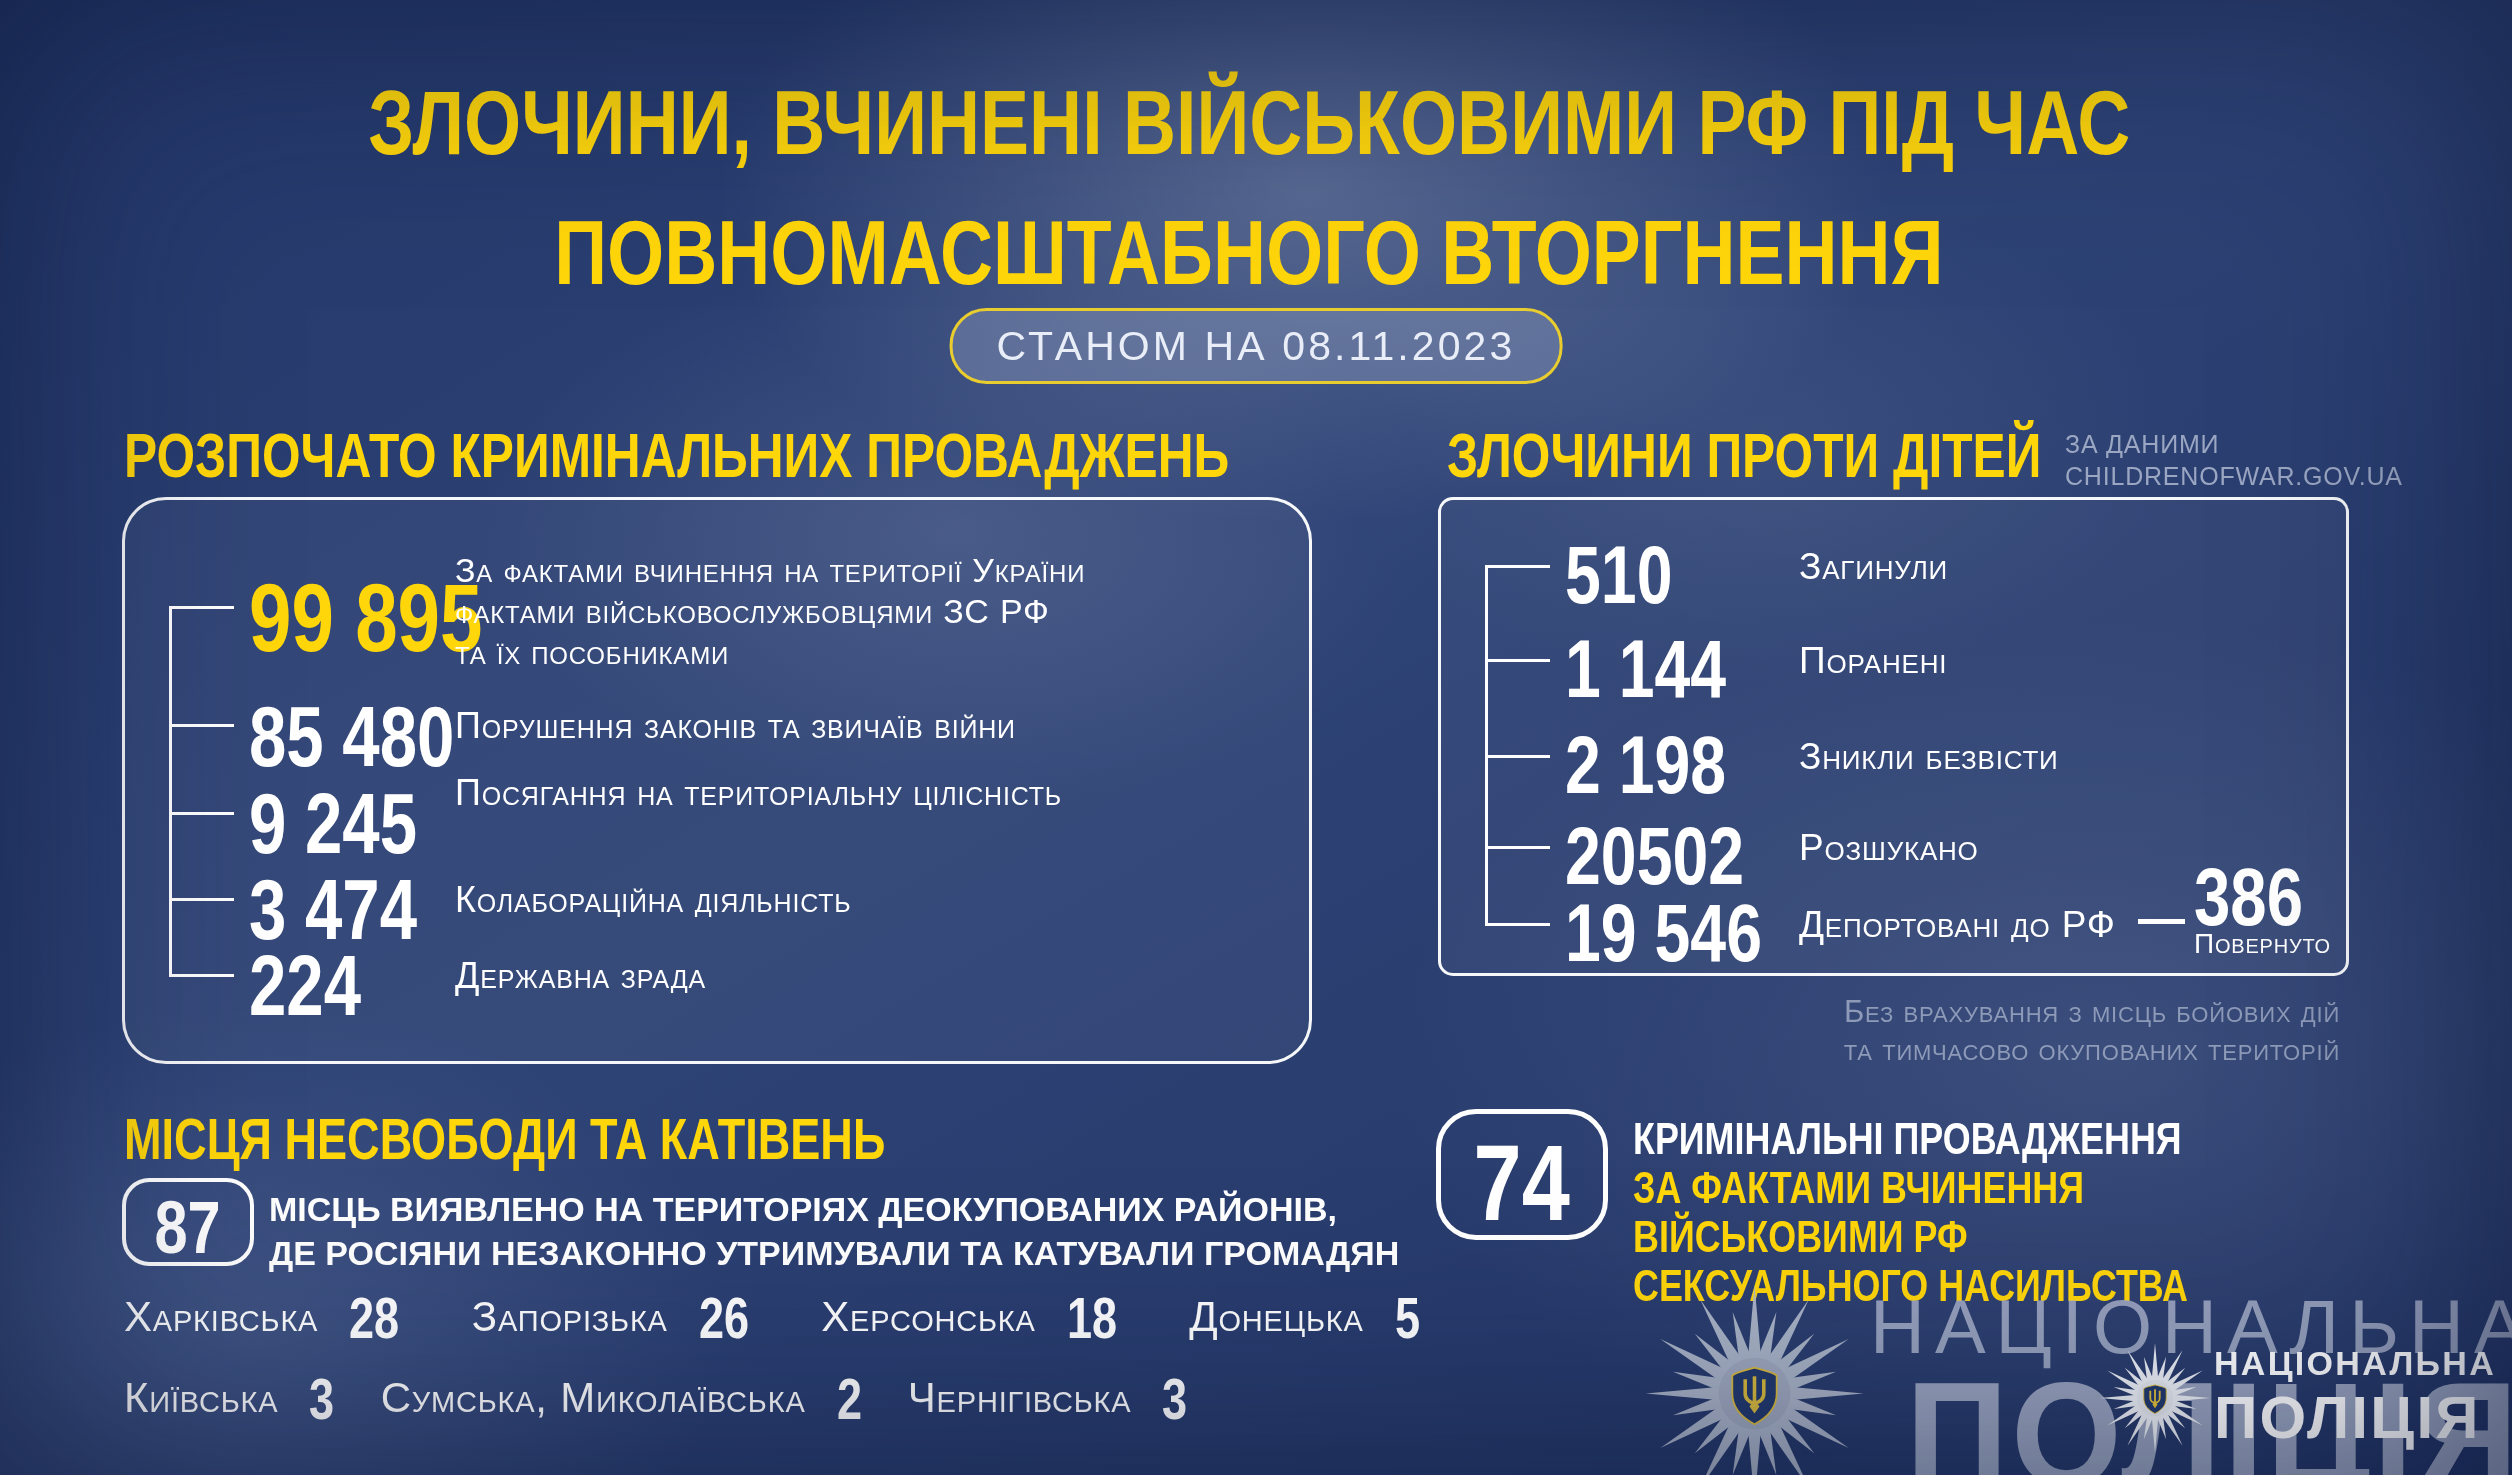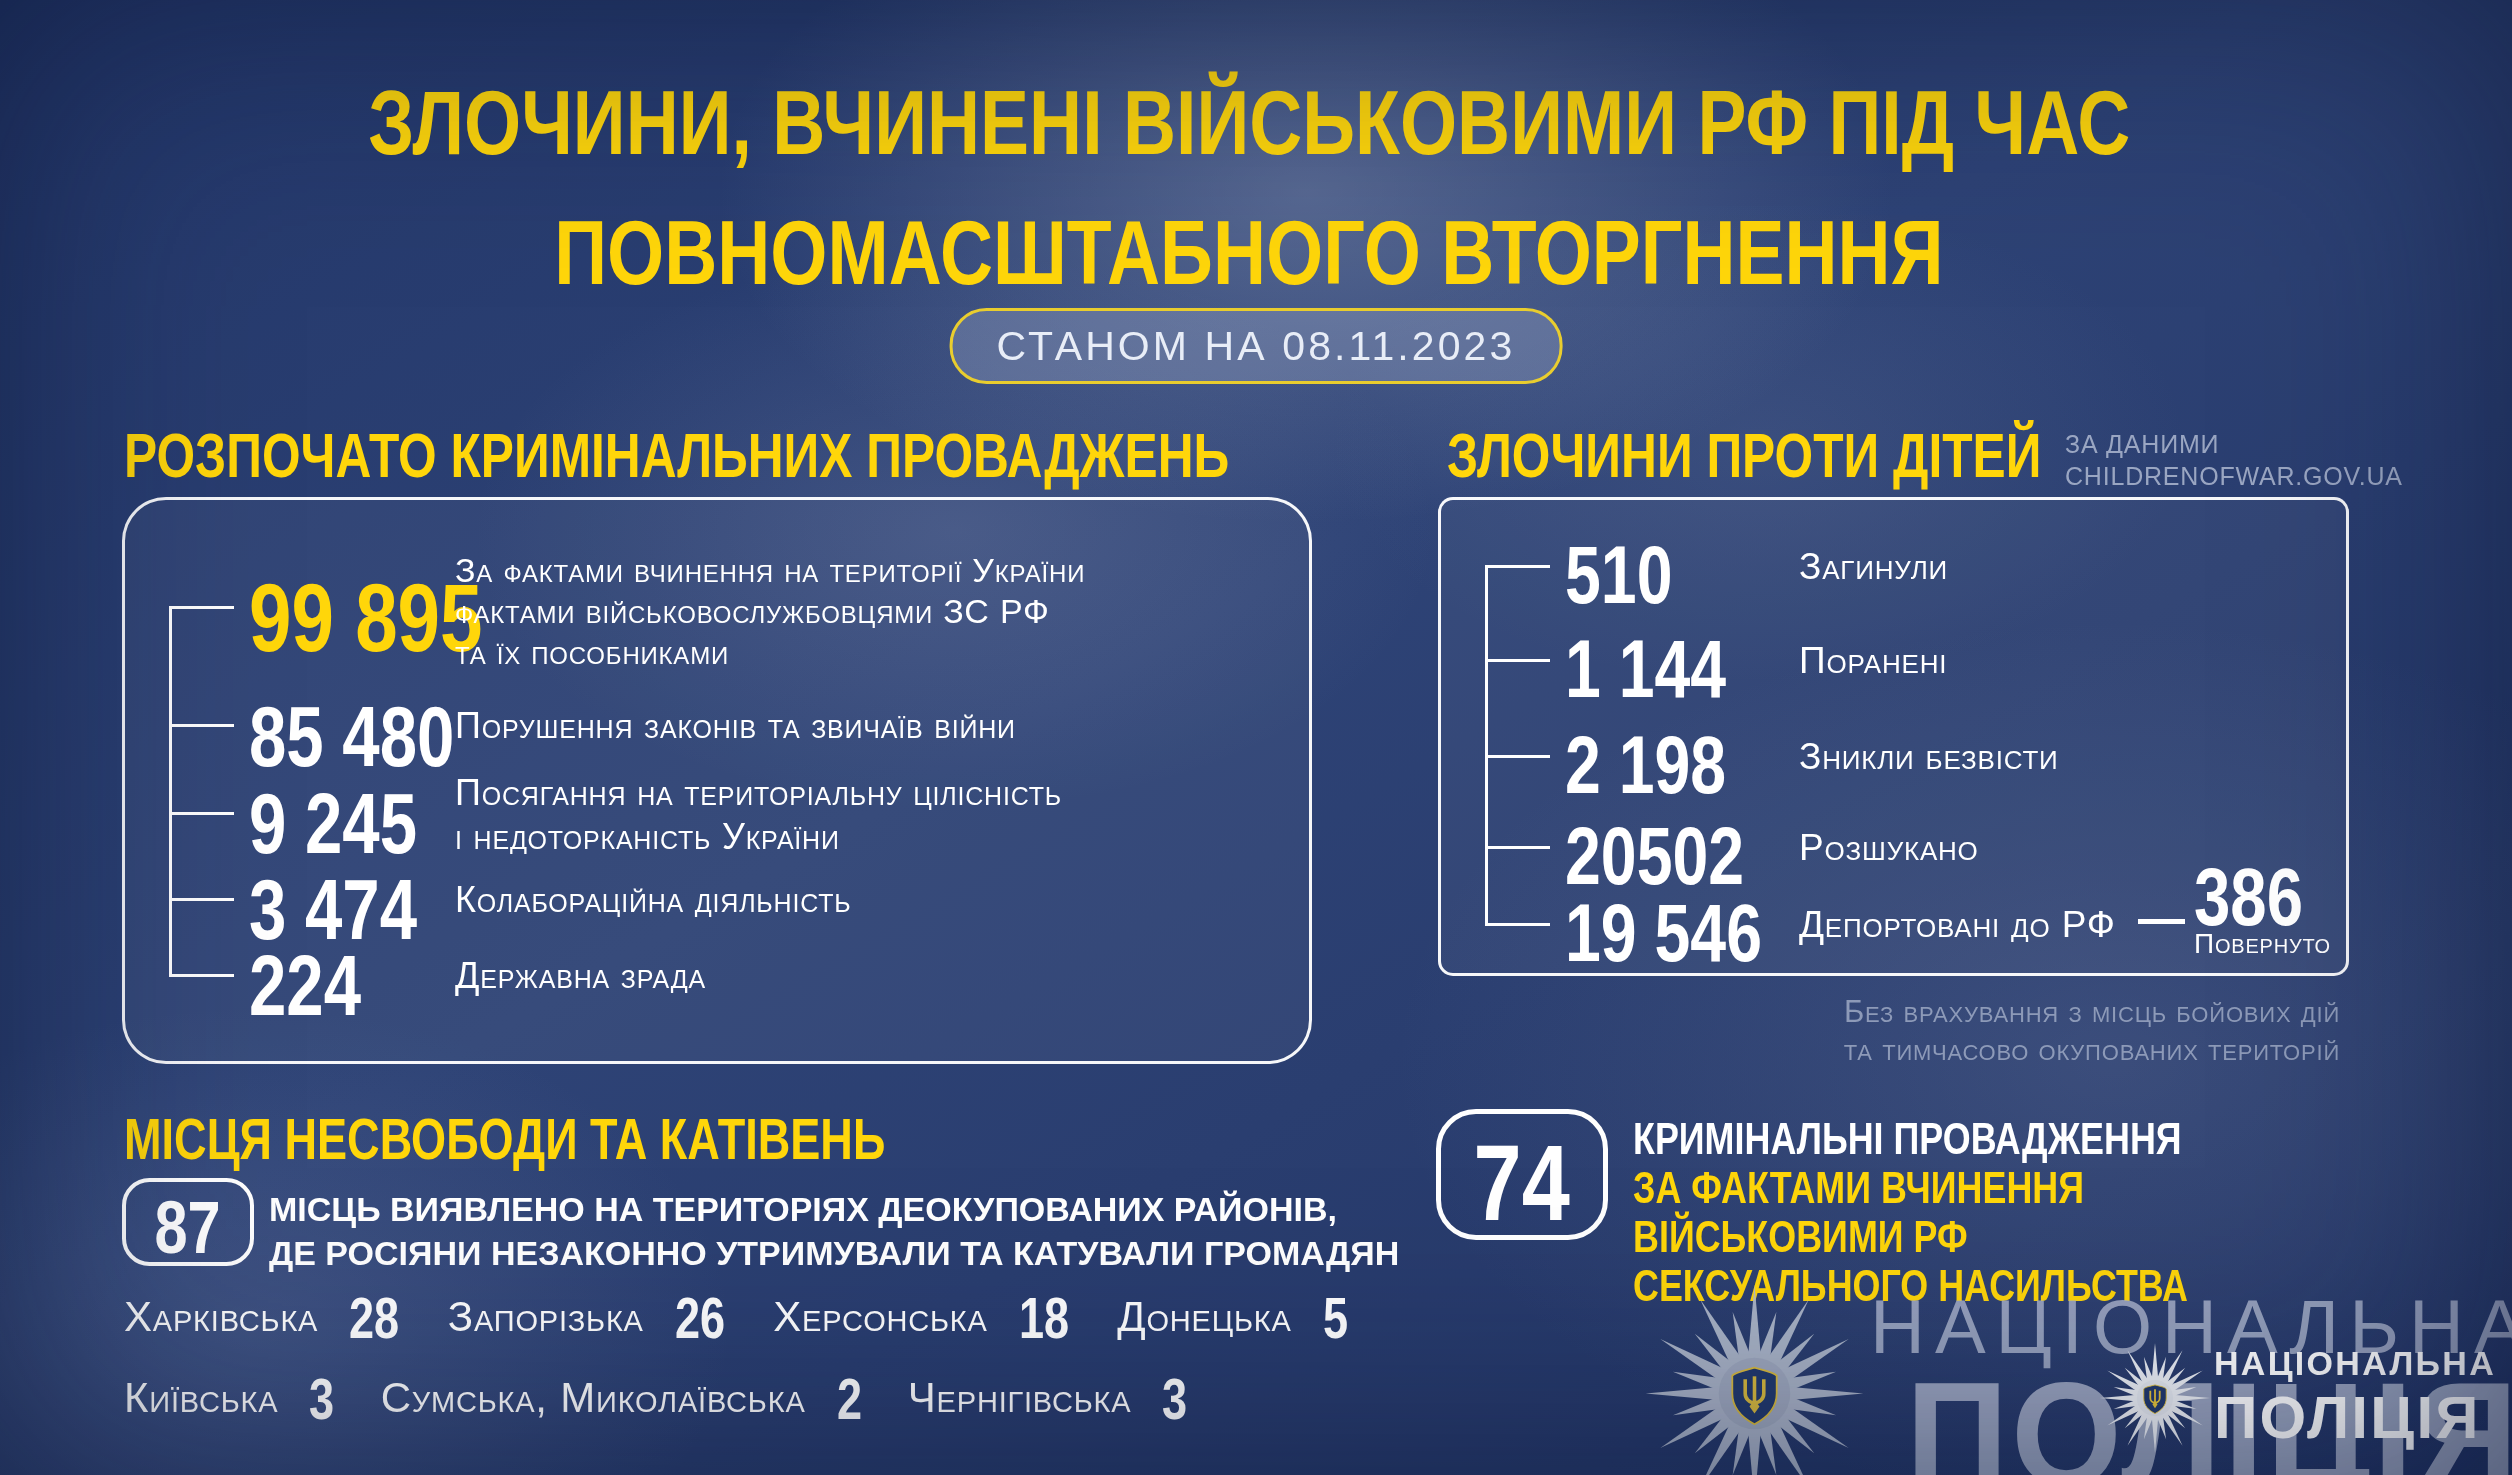--- a/index.html
+++ b/index.html
@@ -75,21 +75,20 @@
 
     <div class="abs num" style="left:124px; top:188px; font-size:73px;">
       <span class="cond">85 480</span></div>
     <div class="abs" style="left:330px; top:205px; font-size:36px;">
       <span class="sc">Порушення законів та звичаїв війни</span></div>
 
     <div class="abs num" style="left:124px; top:275px; font-size:73px;">
       <span class="cond">9 245</span></div>
     <div class="abs" style="left:330px; top:271px; font-size:36px; line-height:44px;">
       <div class="sc">Посягання на територіальну цілісність</div>
-      <div class="sc">і недоторканість України</div>
     </div>
 
     <div class="abs num" style="left:124px; top:361px; font-size:73px;">
       <span class="cond">3 474</span></div>
     <div class="abs" style="left:330px; top:379px; font-size:36px;">
       <span class="sc">Колабораційна діяльність</span></div>
 
     <div class="abs num" style="left:124px; top:437px; font-size:73px;">
       <span class="cond">224</span></div>
     <div class="abs" style="left:330px; top:455px; font-size:36px;">
@@ -154,21 +153,21 @@
   </div>
 
   <div class="badge-box" style="left:122px; top:1178px; width:124px; height:80px; border-radius:27.5px;">
     <span class="cond-c" style="font-size:64px;">87</span>
   </div>
   <div class="abs" style="left:269px; top:1187px; font-size:34px; line-height:44px; font-weight:700;">
     <div>МІСЦЬ ВИЯВЛЕНО НА ТЕРИТОРІЯХ ДЕОКУПОВАНИХ РАЙОНІВ,</div>
     <div>ДЕ РОСІЯНИ НЕЗАКОННО УТРИМУВАЛИ ТА КАТУВАЛИ ГРОМАДЯН</div>
   </div>
 
-  <div class="region-row" style="left:124px; top:1286px; gap:44px;">
+  <div class="region-row" style="left:124px; top:1286px; gap:68px;">
     <div class="region-pair">
       <span class="sc" style="font-size:42px;">Харківська</span>
       <span class="cond" style="font-size:49px; margin-left:31px;">28</span>
     </div>
     <div class="region-pair">
       <span class="sc" style="font-size:42px;">Запорізька</span>
       <span class="cond" style="font-size:49px; margin-left:31px;">26</span>
     </div>
     <div class="region-pair">
       <span class="sc" style="font-size:42px;">Херсонська</span>

